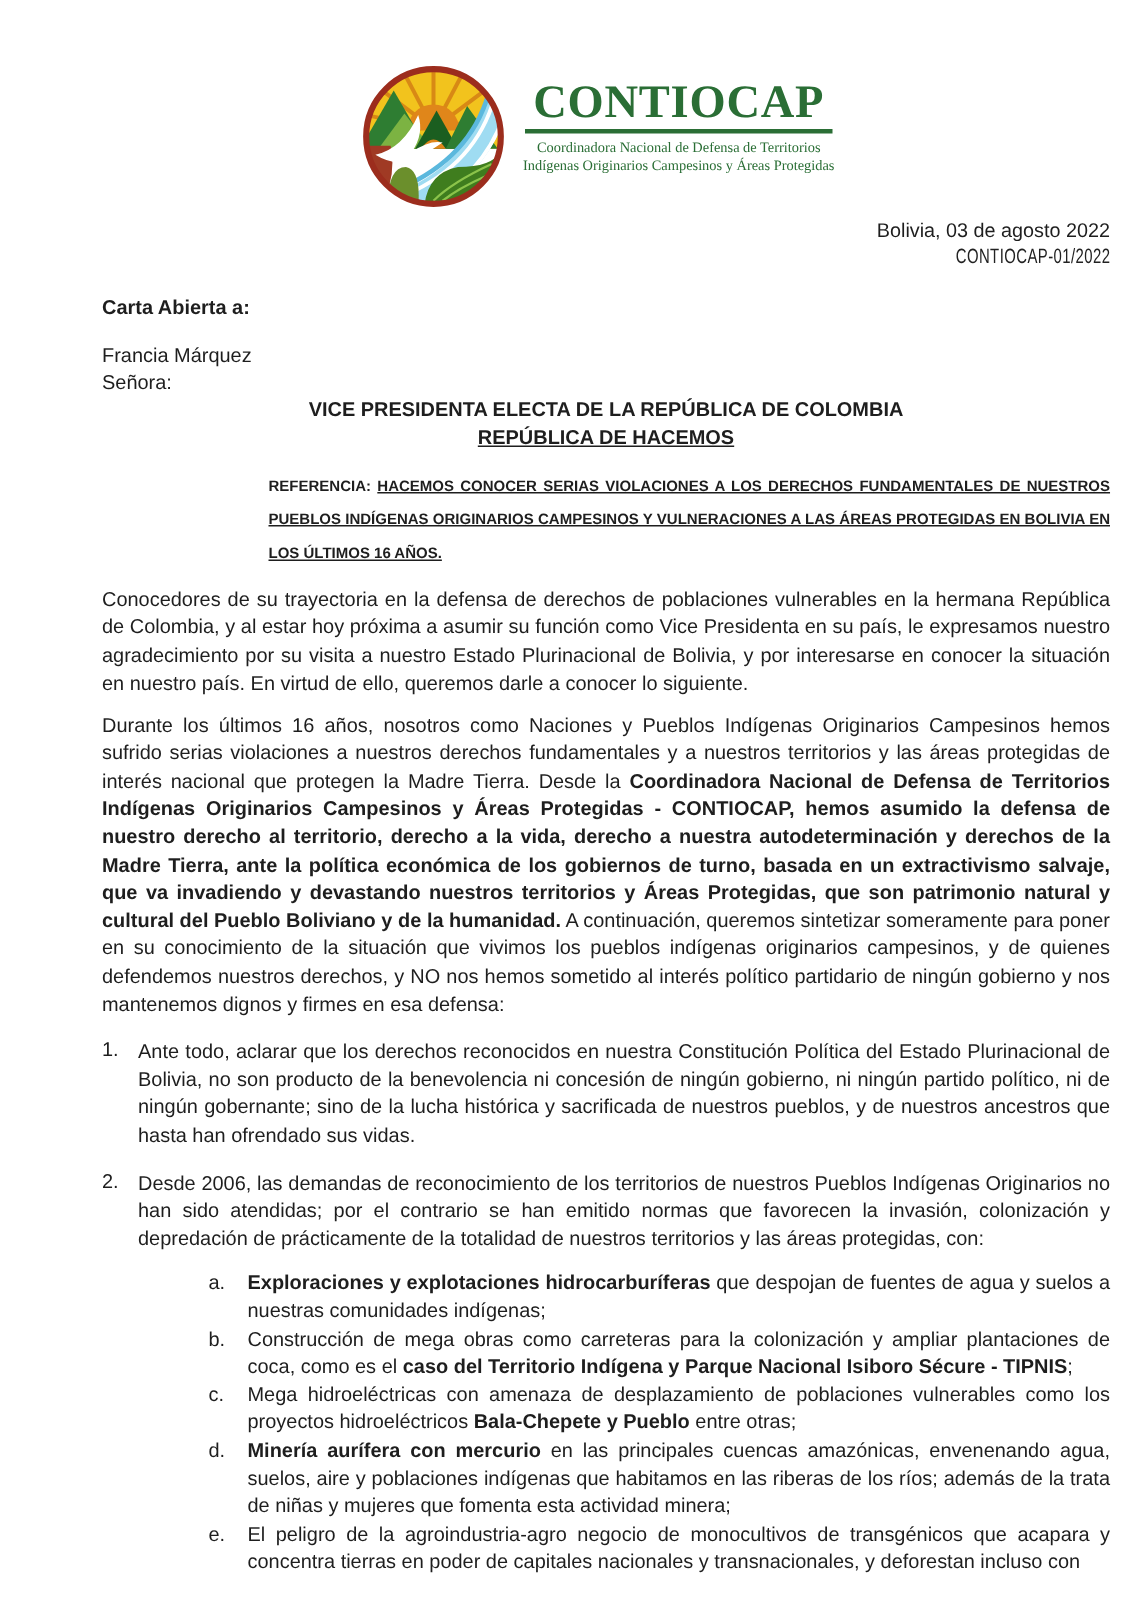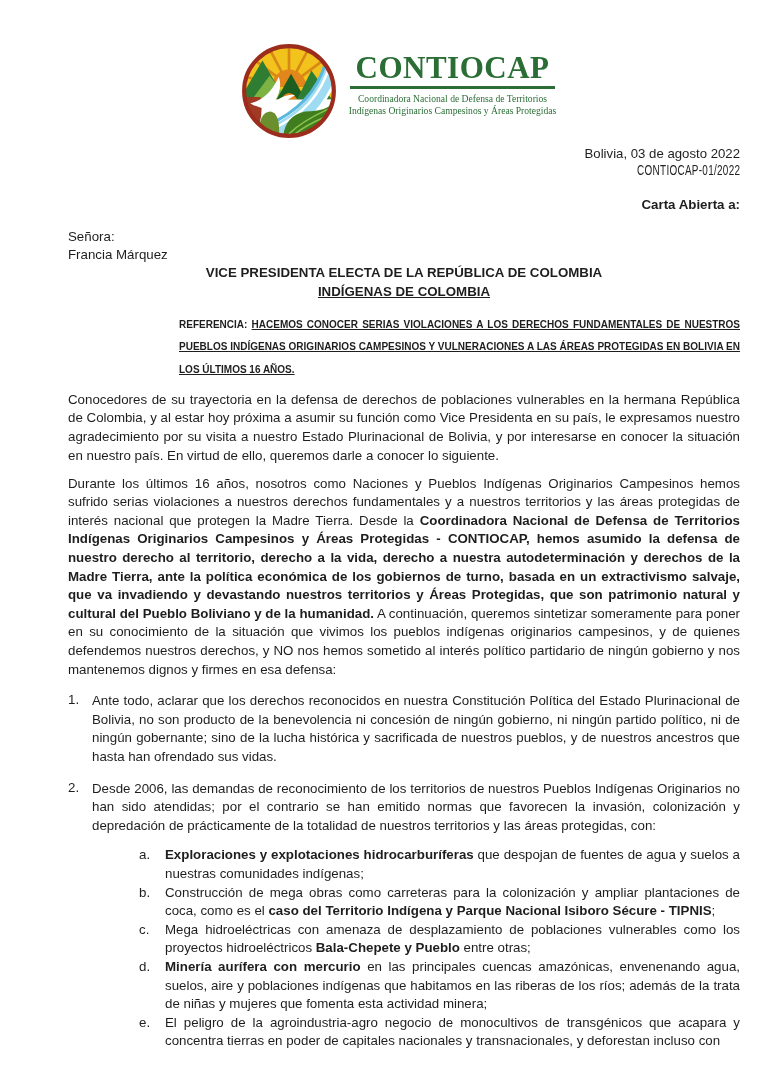--- a/index.html
+++ b/index.html
@@ -17,21 +17,21 @@
     font-family:"Liberation Serif", serif;font-weight:bold;font-size:31px;line-height:1;
     color:#2a6e35;letter-spacing:.5px;
   }
   .brand-rule{height:2.5px;background:#2a6e35;margin:3px 1px 4px;}
   .brand-sub{font-family:"Liberation Serif", serif;font-size:9.6px;line-height:12.5px;color:#2a6e35;}
   
   .date-wrap{text-align:right;margin-top:3px;font-size:13.2px;line-height:17px;}
   .refnum{display:inline-block;transform:scaleX(.72);transform-origin:100% 50%;
     font-size:13.8px;letter-spacing:.4px;color:#222;}
   
-  .open-heading{font-weight:bold;font-size:13.3px;margin-top:18px;text-align:right;}
+  .open-heading{font-weight:bold;font-size:13.3px;margin-top:18px;}
   .addressee{margin-top:16px;font-size:13.3px;line-height:18.2px;}
   .addressee .bold{font-weight:bold;text-align:center;}
   .addressee .u{text-decoration:underline;}
   .reference{
     margin:13px 0 0 111px;font-weight:bold;font-size:10px;line-height:22.5px;
     text-align:justify;
   }
   .reference .u{text-decoration:underline;}
   .greeting{margin-top:8px;font-size:13.3px;}
   p.body{font-size:13.3px;line-height:18.6px;text-align:justify;margin:9.5px 0 0;}
@@ -100,24 +100,24 @@
   </header>
 
   <div class="date-wrap">
     <div>Bolivia, 03 de agosto 2022</div>
     <div><span class="refnum">CONTIOCAP-01/2022</span></div>
   </div>
 
   <div class="open-heading">Carta Abierta a:</div>
 
   <div class="addressee">
+    <div>Francia Márquez</div>
     <div>Señora:</div>
-    <div>Francia Márquez</div>
     <div class="bold">VICE PRESIDENTA ELECTA DE LA REPÚBLICA DE COLOMBIA</div>
-    <div class="bold u">INDÍGENAS DE COLOMBIA</div>
+    <div class="bold u">REPÚBLICA DE HACEMOS</div>
   </div>
 
   <p class="reference"><span>REFERENCIA:</span>
     <span class="u">HACEMOS CONOCER SERIAS VIOLACIONES A LOS DERECHOS FUNDAMENTALES DE NUESTROS PUEBLOS INDÍGENAS ORIGINARIOS CAMPESINOS Y VULNERACIONES A LAS ÁREAS PROTEGIDAS EN BOLIVIA EN LOS ÚLTIMOS 16 AÑOS.</span></p>
 
 
   <p class="body">Conocedores de su trayectoria en la defensa de derechos de poblaciones vulnerables en la hermana República de Colombia, y al estar hoy próxima a asumir su función como Vice Presidenta en su país, le expresamos nuestro agradecimiento por su visita a nuestro Estado Plurinacional de Bolivia, y por interesarse en conocer la situación en nuestro país. En virtud de ello, queremos darle a conocer lo siguiente.</p>
 
   <p class="body"><span>Durante los últimos 16 años, nosotros como Naciones y Pueblos Indígenas Originarios Campesinos hemos sufrido serias violaciones a nuestros derechos fundamentales y a nuestros territorios y las áreas protegidas de interés nacional que protegen la Madre Tierra. Desde la </span><span class="b">Coordinadora Nacional de Defensa de Territorios Indígenas Originarios Campesinos y Áreas Protegidas - CONTIOCAP, hemos asumido la defensa de nuestro derecho al territorio, derecho a la vida, derecho a nuestra autodeterminación y derechos de la Madre Tierra, ante la política económica de los gobiernos de turno, basada en un extractivismo salvaje, que va invadiendo y devastando nuestros territorios y Áreas Protegidas, que son patrimonio natural y cultural del Pueblo Boliviano y de la humanidad.</span><span> A continuación, queremos sintetizar someramente para poner en su conocimiento de la situación que vivimos los pueblos indígenas originarios campesinos, y de quienes defendemos nuestros derechos, y NO nos hemos sometido al interés político partidario de ningún gobierno y nos mantenemos dignos y firmes en esa defensa:</span></p>
 

